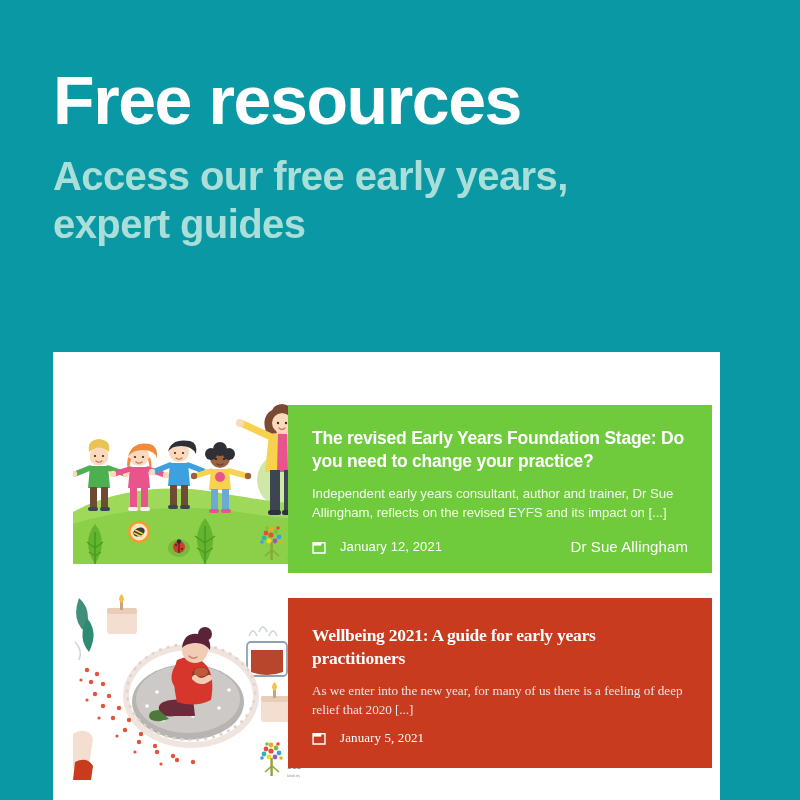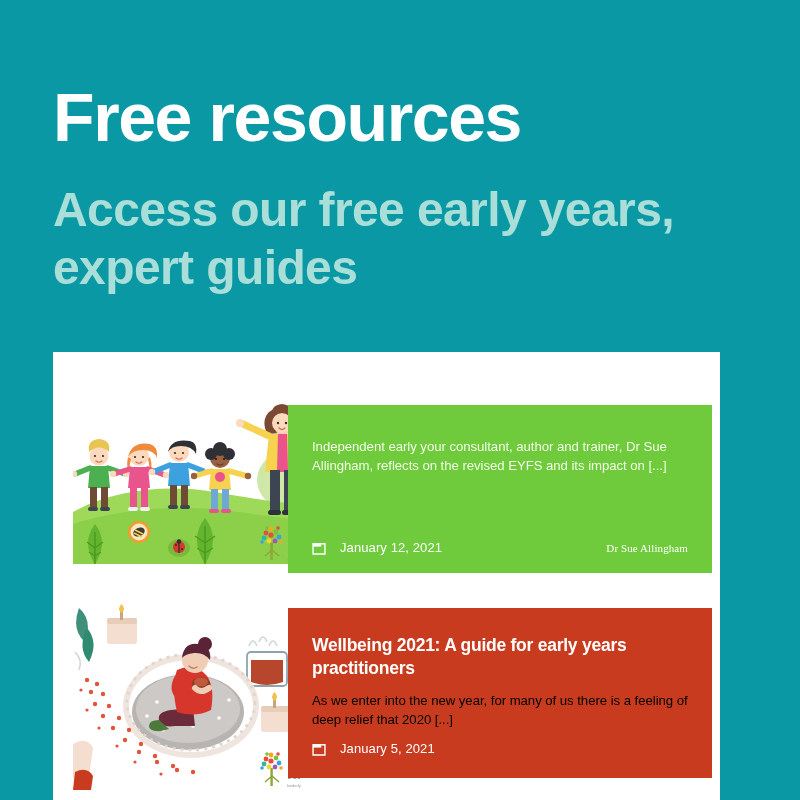--- a/index.html
+++ b/index.html
@@ -13,34 +13,34 @@
   }
 
   #stage {
     position: relative;
     width: 800px;
     height: 800px;
     background: #0a99a4;
   }
 
   
-  .hero { position: absolute; left: 53px; top: 83px; width: 680px; }
+  .hero { position: absolute; left: 53px; top: 66px; width: 680px; }
 
   .hero-title {
     font-size: 68px;
     line-height: 1.0;
     font-weight: 700;
     color: #ffffff;
     letter-spacing: -1.4px;
     font-stretch: condensed;
   }
 
   .hero-sub {
-    margin-top: 30px;
-    font-size: 48px;
+    margin-top: 18px;
+    font-size: 40px;
     line-height: 1.2;
     font-weight: 700;
     color: #a9ded9;
     letter-spacing: -0.6px;
     max-width: 640px;
     font-stretch: condensed;
   }
 
   
   .panel {
@@ -48,21 +48,21 @@
     left: 53px;
     top: 352px;
     width: 667px;
     height: 460px;
     background: #ffffff;
   }
 
   
   .card { position: absolute; left: 0; }
   .card-1 { top: 20px;  height: 201px; width: 659px; }
-  .card-2 { top: 256px; height: 170px; width: 610px; }
+  .card-2 { top: 246px; height: 170px; width: 610px; font-family: Liberation Serif, serif; }
 
   .card-art {
     position: absolute;
     left: 20px;
     top: 0;
     width: 250px;
     height: 100%;
     overflow: hidden;
     background: #ffffff;
   }
@@ -86,21 +86,21 @@
     color: #ffffff;
     font-weight: 700;
     font-size: 17.5px;
     line-height: 1.34;
     letter-spacing: -0.25px;
     font-stretch: condensed;
   }
 
   .card-excerpt {
     margin-top: 11px;
-    color: #000000;
+    color: #e5e5e5;
     font-size: 13.2px;
     line-height: 1.42;
     letter-spacing: -0.05px;
     font-stretch: condensed;
   }
   .card-1 .card-excerpt { color: #f2fbe9; }
 
   .card-meta {
     position: absolute;
     left: 24px;
@@ -117,24 +117,23 @@
     margin-left: 14px;
     color: #ffffff;
     font-size: 13px;
     letter-spacing: 0.1px;
     font-stretch: condensed;
   }
 
   .meta-author {
     margin-left: auto;
     color: #ffffff;
-    font-size: 11px;
+    font-size: 15px;
     letter-spacing: 0.1px;
     font-stretch: condensed;
-    font-family: Liberation Serif, serif;
   }
 
   
   .art1, .art2 { position: absolute; inset: 0; }
 
   
   .watermark {
     position: absolute;
     right: 2px;
     bottom: 2px;
@@ -317,21 +316,22 @@
             <circle cx="21" cy="6" r="1.8" fill="#e94b3c"></circle>
             <circle cx="24" cy="20" r="1.8" fill="#f5a623"></circle>
             <circle cx="5" cy="20" r="1.8" fill="#3da0df"></circle>
           </svg>
           <div class="wm-text">ki</div>
           <div class="wm-sub">kinderly</div>
         </div>
       </div>
 
       <div class="card-body">
-        <div class="card-excerpt"> Independent early your consultant, author and trainer, Dr Sue Allingham, reflects on the revised EYFS and its impact on [...]</div>
+        <div class="card-title">The revised Early Years Foundation Stage: Do you need to change your practice?</div>
+        <div class="card-excerpt"> Independent early years consultant, author and trainer, Dr Sue Allingham, reflects on the revised EYFS and its impact on [...]</div>
         <div class="card-meta">
           <svg class="cal-icon" viewBox="0 0 16 16">
             <path d="M1.2 3.2 h13.6 v11.6 h-13.6 z" fill="none" stroke="#ffffff" stroke-width="1.6"></path>
             <path d="M1.2 3.2 h9.4 v3.2 h-9.4 z" fill="#ffffff"></path>
             <path d="M11.6 1.2 h3.2 v3.2 h-3.2 z" fill="none"></path>
           </svg>
           <span class="meta-date">January 12, 2021</span>
           <span class="meta-author">Dr Sue Allingham</span>
         </div>
       </div>

